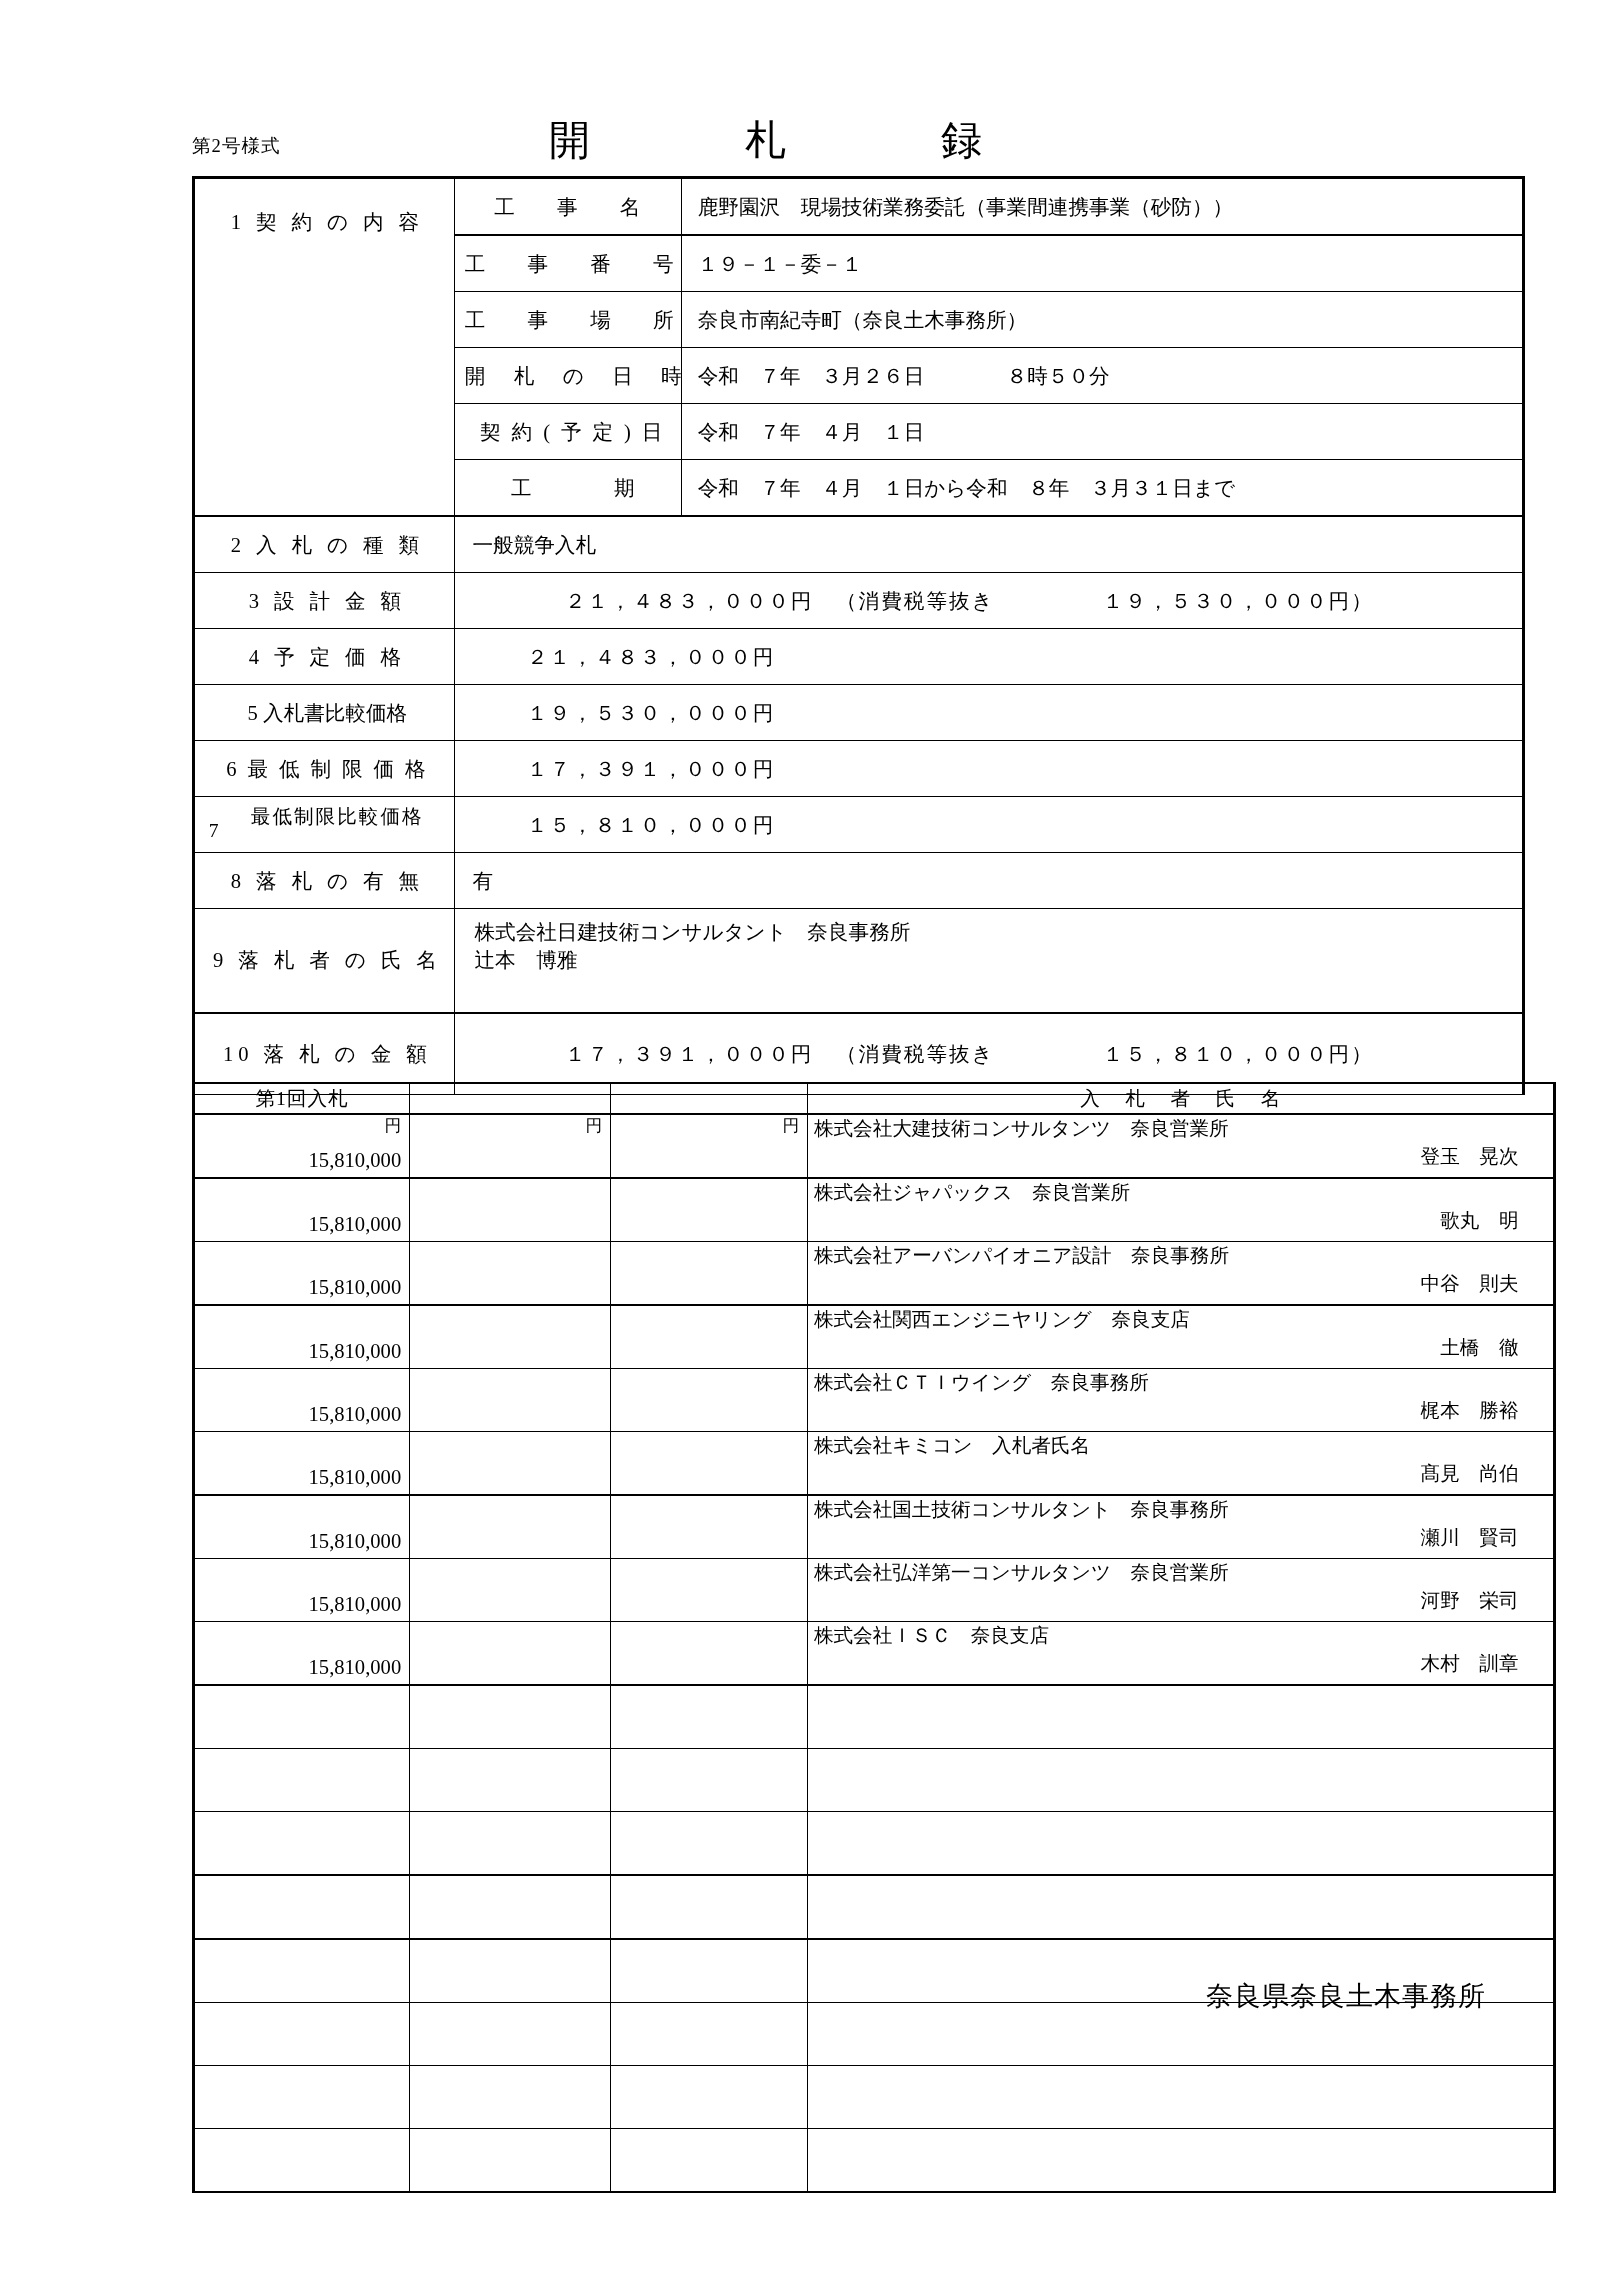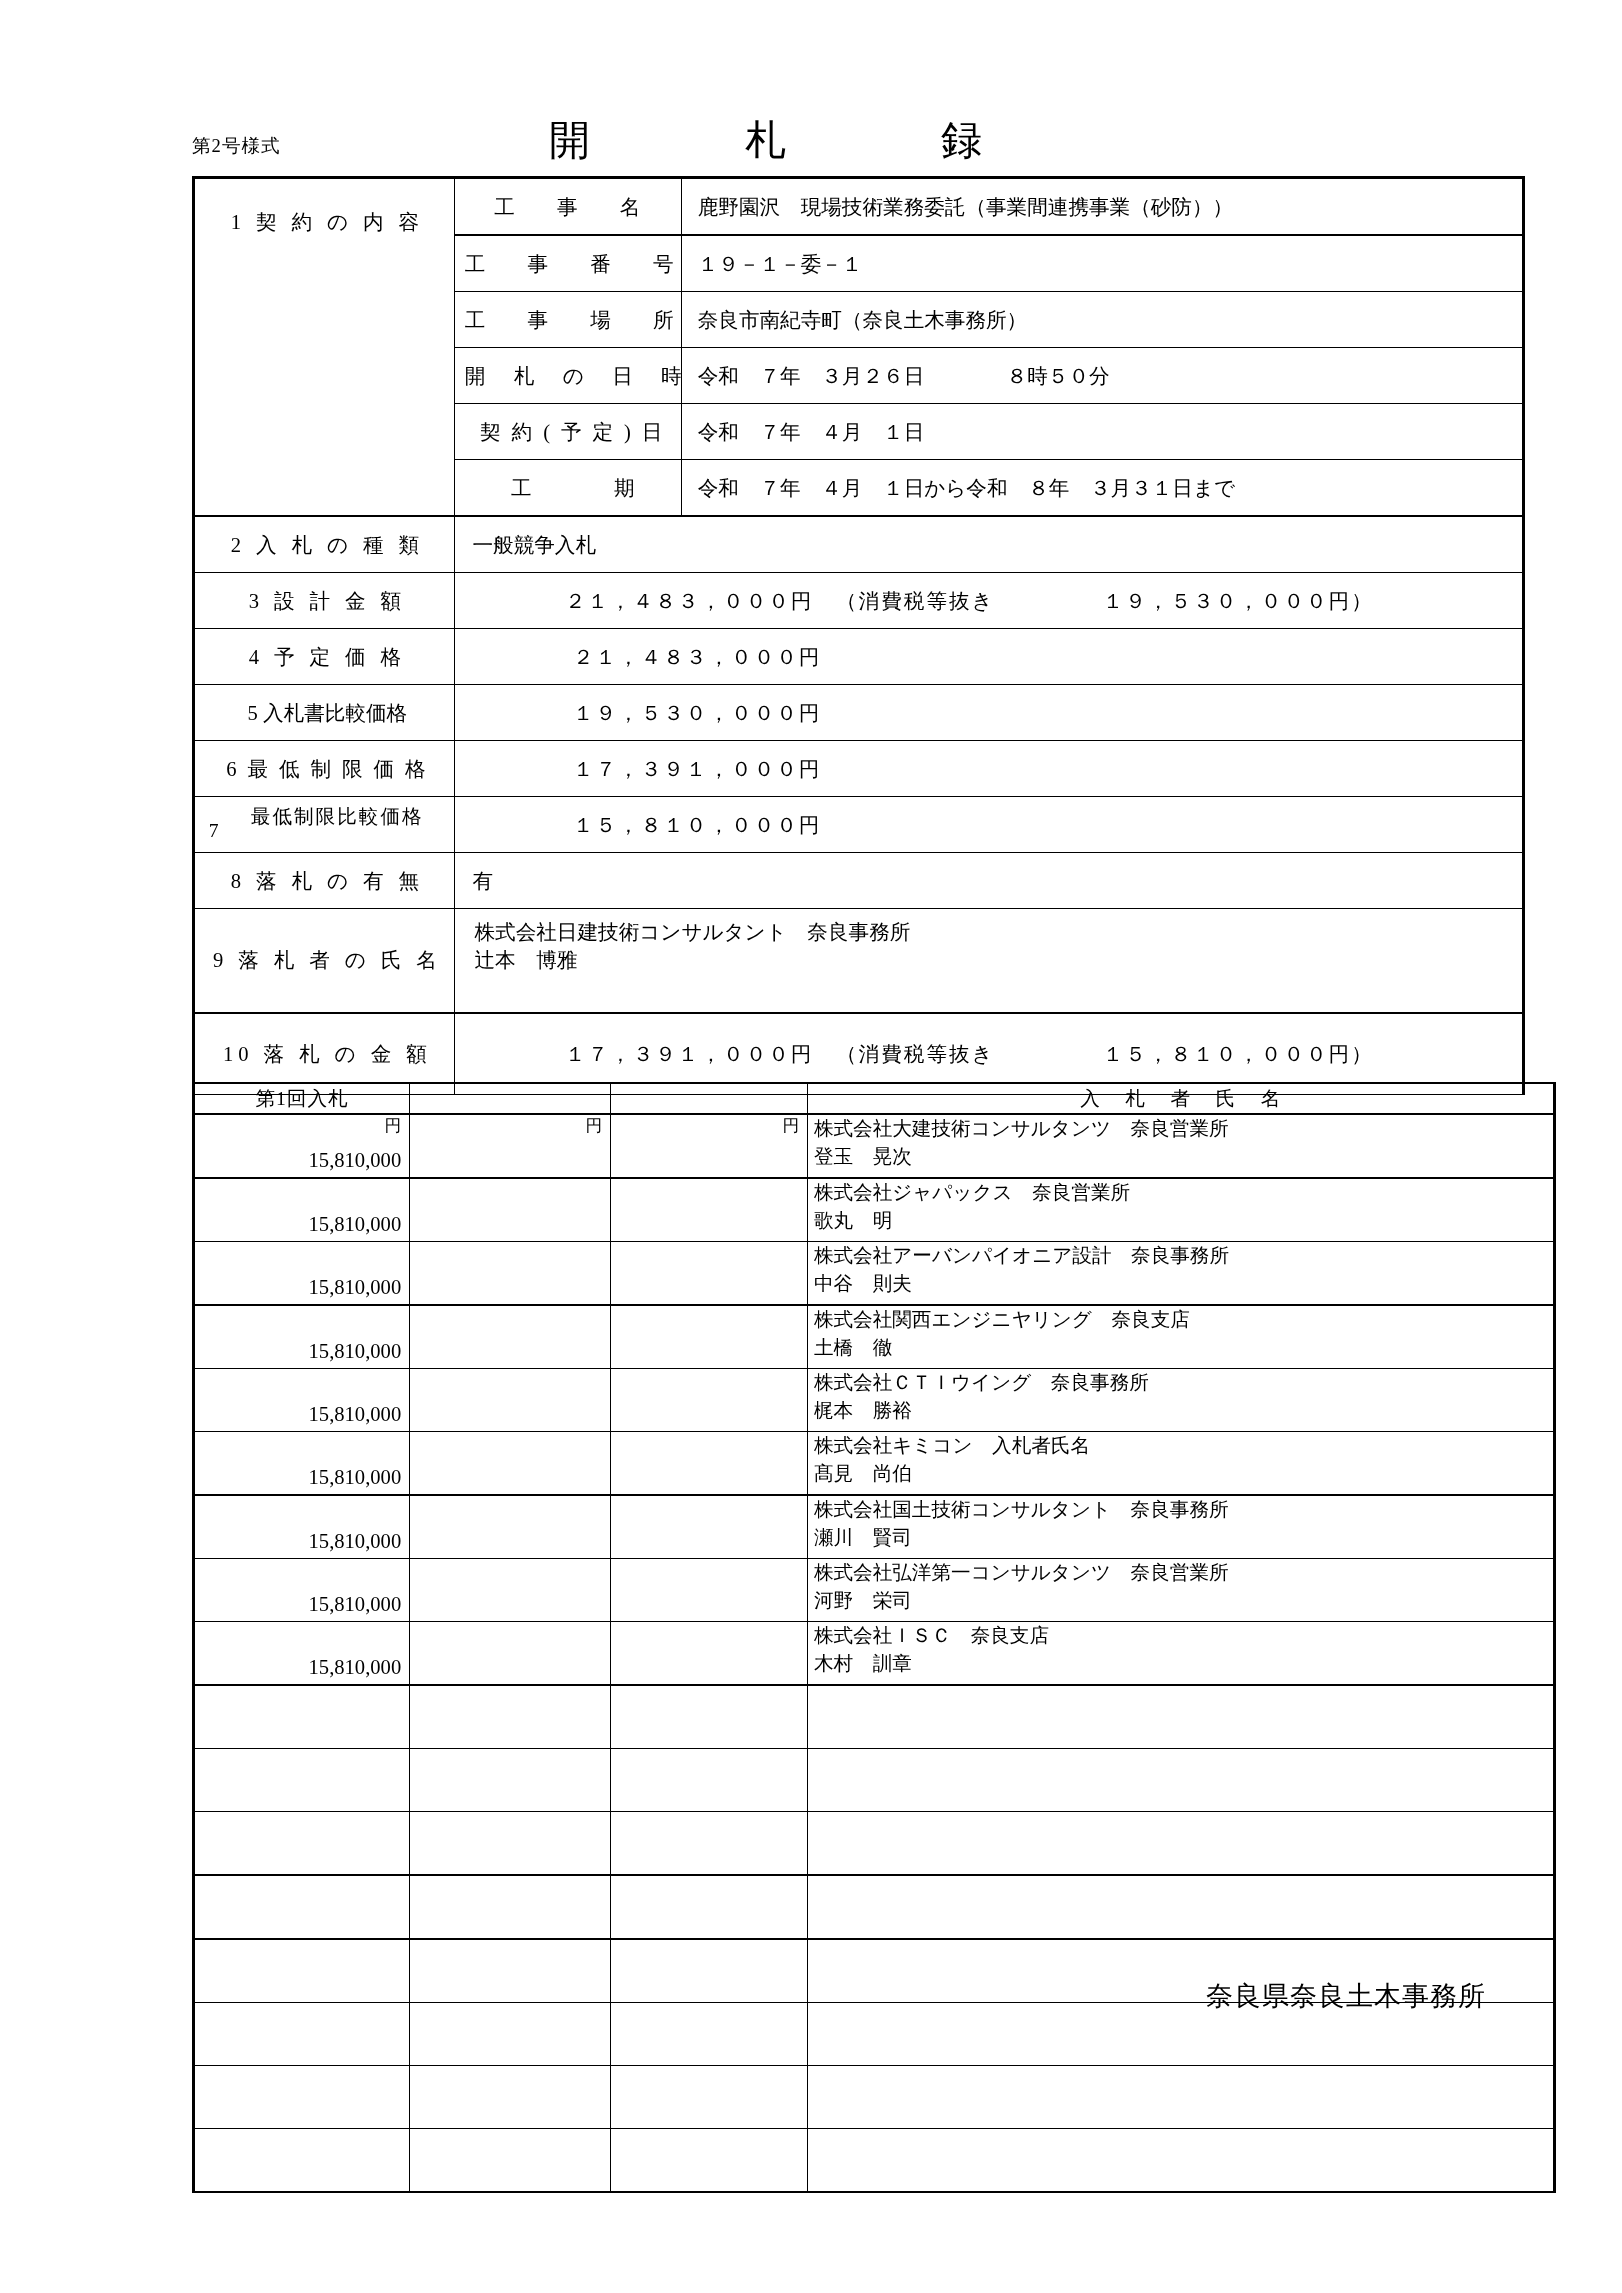--- a/index.html
+++ b/index.html
@@ -78,21 +78,21 @@
     text-align: center;
     letter-spacing: 10.8px;
     padding-left: 9.8px;
     white-space: nowrap;
   }
   .val {
     padding-left: 16px;
     white-space: nowrap;
   }
   .val-num {
-    padding-left: 118px;
+    padding-left: 72px;
     letter-spacing: 2px;
     white-space: nowrap;
     margin-top: 24px;
   }
   .val-plain {
     padding-left: 17.6px;
     white-space: nowrap;
   }
   .no-left { border-left: none; }
   .thick-top { border-top: 2.9px solid #000; }
@@ -166,21 +166,21 @@
     font-size: 20.6px;
     line-height: 21.6px;
     margin-top: 35px;
   }
   .namecell {
     padding-left: 5.9px;
     line-height: 1.45;
     font-size: 19.6px;
   }
   .namecell .company { display: block; white-space: nowrap; }
-  .namecell .person  { display: block; text-align: left; padding-right: 34px; white-space: nowrap; }
+  .namecell .person  { display: block; text-align: right; padding-right: 34px; white-space: nowrap; }
 
   .empty-row td { height: 62px; }
   .sep-thick td { border-top: 2.9px solid #000; }
 
   
   .footer {
     position: absolute;
     left: 1206px;
     top: 1978px;
     font-size: 27px;

